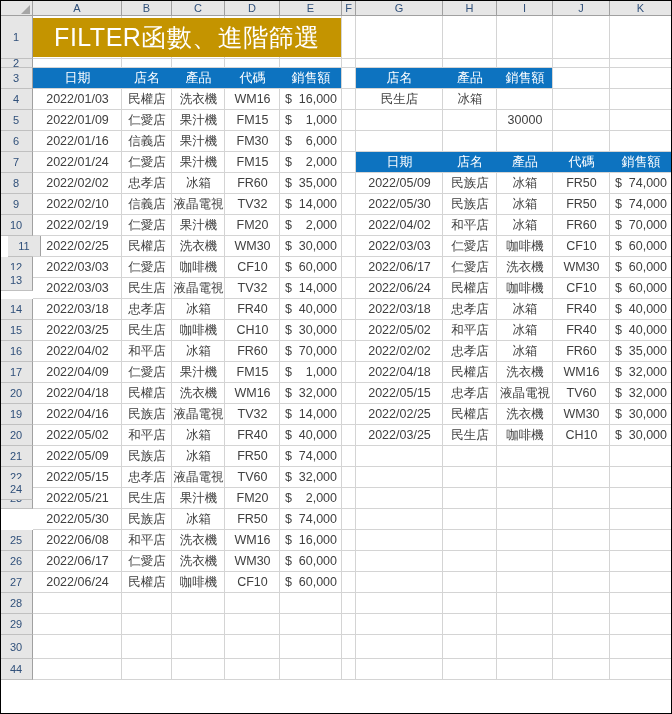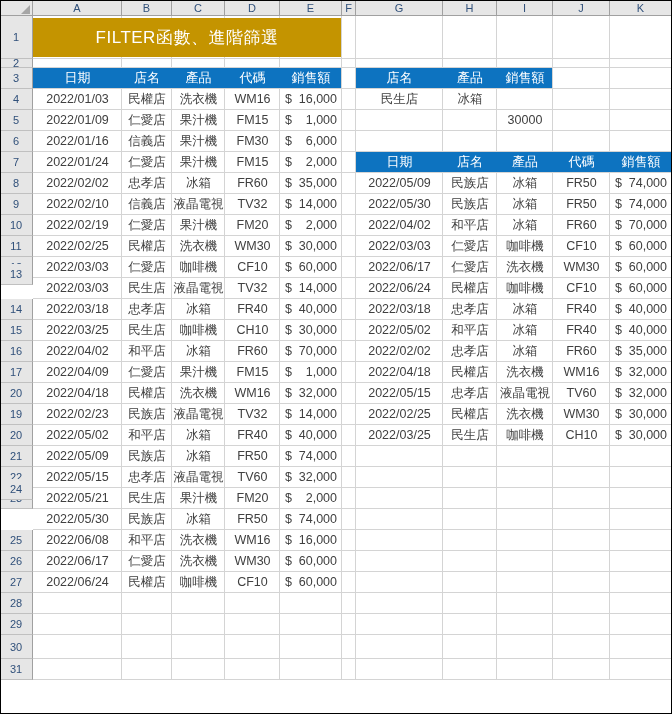--- a/index.html
+++ b/index.html
@@ -51,21 +51,21 @@
   .c-center{justify-content:center;}
 
   
   .money{justify-content:space-between;padding-left:5px;padding-right:5px;}
   .money .sym{margin-right:2px;}
 
   
   .title-banner{
     position:absolute;background:#C49400;
     display:flex;align-items:center;justify-content:center;
-    color:#FFFFFF;font-size:17px;letter-spacing:.5px;
+    color:#FFFFFF;font-size:25px;letter-spacing:.5px;
     font-family:"Liberation Sans","DejaVu Sans",sans-serif;
   }
   .hdr-band{
     position:absolute;background:#0D73C0;
   }
   .hdr-cell{
     position:absolute;box-sizing:border-box;
     color:#fff;font-size:13px;
     display:flex;align-items:center;justify-content:center;
     white-space:nowrap;
@@ -107,41 +107,41 @@
     <div class="rowhead" style="top: 16px; height: 43px;">1</div>
     <div class="rowhead" style="top: 59px; height: 9px;">2</div>
     <div class="rowhead" style="top: 68px; height: 21px;">3</div>
     <div class="rowhead" style="top: 89px; height: 21px;">4</div>
     <div class="rowhead" style="top: 110px; height: 21px;">5</div>
     <div class="rowhead" style="top: 131px; height: 21px;">6</div>
     <div class="rowhead" style="top: 152px; height: 21px;">7</div>
     <div class="rowhead" style="top: 173px; height: 21px;">8</div>
     <div class="rowhead" style="top: 194px; height: 21px;">9</div>
     <div class="rowhead" style="top: 215px; height: 21px;">10</div>
-    <div class="rowhead" style="top: 236px; height: 21px;">11</div>
+    <div class="rowhead" style="top: 236px; height: 21px; margin-left: 8px;">11</div>
     <div class="rowhead" style="top: 257px; height: 21px;">12</div>
-    <div class="rowhead" style="top: 264px; height: 21px;">13</div>
+    <div class="rowhead" style="top: 270px; height: 21px;">13</div>
     <div class="rowhead" style="top: 299px; height: 21px;">14</div>
     <div class="rowhead" style="top: 320px; height: 21px;">15</div>
     <div class="rowhead" style="top: 341px; height: 21px;">16</div>
     <div class="rowhead" style="top: 362px; height: 21px;">17</div>
     <div class="rowhead" style="top: 383px; height: 21px;">20</div>
     <div class="rowhead" style="top: 404px; height: 21px;">19</div>
     <div class="rowhead" style="top: 425px; height: 21px;">20</div>
     <div class="rowhead" style="top: 446px; height: 21px;">21</div>
     <div class="rowhead" style="top: 467px; height: 21px;">22</div>
     <div class="rowhead" style="top: 488px; height: 21px;">23</div>
     <div class="rowhead" style="top: 479px; height: 21px;">24</div>
     <div class="rowhead" style="top: 530px; height: 21px;">25</div>
     <div class="rowhead" style="top: 551px; height: 21px;">26</div>
     <div class="rowhead" style="top: 572px; height: 21px;">27</div>
     <div class="rowhead" style="top: 593px; height: 21px;">28</div>
     <div class="rowhead" style="top: 614px; height: 21px;">29</div>
     <div class="rowhead" style="top: 635px; height: 24px;">30</div>
-    <div class="rowhead" style="top: 659px; height: 21px;">31</div>
+    <div class="rowhead" style="top: 659px; height: 21px;">44</div>
     <div class="gridline-v" style="left: 121px; top: 16px; height: 664px;"></div>
     <div class="gridline-v" style="left: 171px; top: 16px; height: 664px;"></div>
     <div class="gridline-v" style="left: 224px; top: 16px; height: 664px;"></div>
     <div class="gridline-v" style="left: 279px; top: 16px; height: 664px;"></div>
     <div class="gridline-v" style="left: 341px; top: 16px; height: 664px;"></div>
     <div class="gridline-v" style="left: 355px; top: 16px; height: 664px;"></div>
     <div class="gridline-v" style="left: 442px; top: 16px; height: 664px;"></div>
     <div class="gridline-v" style="left: 496px; top: 16px; height: 664px;"></div>
     <div class="gridline-v" style="left: 552px; top: 16px; height: 664px;"></div>
     <div class="gridline-v" style="left: 609px; top: 16px; height: 664px;"></div>
@@ -297,21 +297,21 @@
       <span>1,000</span>
     </div>
     <div class="cell c-center" style="left: 33px; top: 383px; width: 89px; height: 20px;">2022/04/18</div>
     <div class="cell c-center" style="left: 122px; top: 383px; width: 50px; height: 20px;">民權店</div>
     <div class="cell c-center" style="left: 172px; top: 383px; width: 53px; height: 20px;">洗衣機</div>
     <div class="cell c-center" style="left: 225px; top: 383px; width: 55px; height: 20px;">WM16</div>
     <div class="cell money" style="left: 280px; top: 383px; width: 62px; height: 20px;">
       <span class="sym">$</span>
       <span>32,000</span>
     </div>
-    <div class="cell c-center" style="left: 33px; top: 404px; width: 89px; height: 20px;">2022/02/23</div>
+    <div class="cell c-center" style="left: 33px; top: 404px; width: 89px; height: 20px;">2022/04/16</div>
     <div class="cell c-center" style="left: 122px; top: 404px; width: 50px; height: 20px;">民族店</div>
     <div class="cell c-center" style="left: 172px; top: 404px; width: 53px; height: 20px;">液晶電視</div>
     <div class="cell c-center" style="left: 225px; top: 404px; width: 55px; height: 20px;">TV32</div>
     <div class="cell money" style="left: 280px; top: 404px; width: 62px; height: 20px;">
       <span class="sym">$</span>
       <span>14,000</span>
     </div>
     <div class="cell c-center" style="left: 33px; top: 425px; width: 89px; height: 20px;">2022/05/02</div>
     <div class="cell c-center" style="left: 122px; top: 425px; width: 50px; height: 20px;">和平店</div>
     <div class="cell c-center" style="left: 172px; top: 425px; width: 53px; height: 20px;">冰箱</div>

